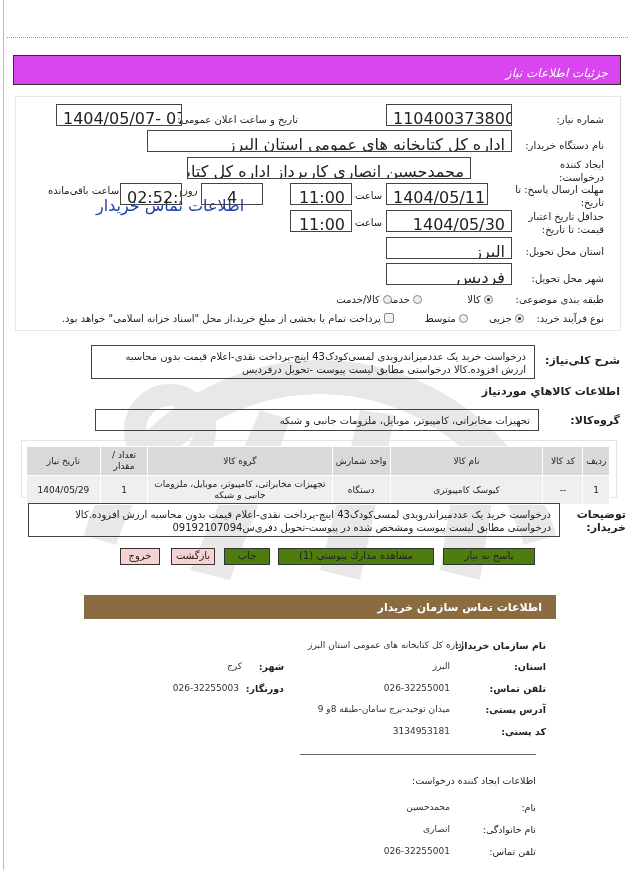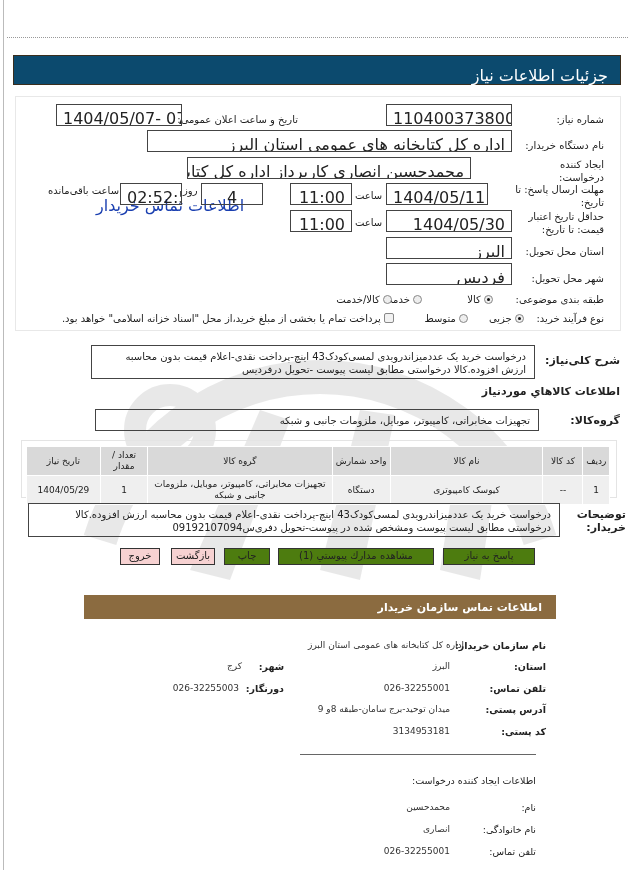--- a/index.html
+++ b/index.html
@@ -1,20 +1,20 @@
 <!DOCTYPE html>
 <html><head>
 <meta charset="utf-8">
 <style>
   * { box-sizing: border-box; margin: 0; padding: 0; }
   html, body { width: 634px; height: 870px; background: #fff; overflow: hidden; }
   body { font-family: "DejaVu Sans", sans-serif; font-size: 10px; color: #222; position: relative; }
   .left-rule { position: absolute; left: 3px; top: 0; bottom: 0; width: 1px; background: #bbb; }
   .dotted { position: absolute; left: 7px; right: 6px; top: 37px; border-top: 1px dotted #999; }
-  .banner { position: absolute; left: 13px; width: 608px; top: 55px; height: 30px; background: #0c4a6e; border: 1px solid #3a2e1e; color: #fff; direction: rtl; padding: 10px 12px; font-size: 16px; }
+  .banner { position: absolute; left: 13px; width: 608px; top: 55px; height: 30px; background: #d946ef; border: 1px solid #3a2e1e; color: #fff; direction: rtl; padding: 10px 12px; font-size: 12px; font-style: italic; }
   .panel { position: absolute; left: 15px; width: 606px; top: 96px; height: 235px; border: 1px solid #e8e8e8; }
   .watermark { position: absolute; left: 60px; top: 240px; width: 520px; height: 420px; pointer-events: none; opacity: 0.22; }
   .fld { position: absolute; border: 1px solid #444; background: transparent; height: 22px; padding: 4px 6px; font-size: 16px; direction: rtl; text-align: right; white-space: nowrap; overflow: hidden; }
   .fld.ltr { direction: ltr; text-align: right; }
   .lbl { position: absolute; direction: rtl; text-align: right; font-size: 10px; color: #222; line-height: 13px; }
   .lbl.b { font-weight: bold; font-size: 11px; }
   .link { position: absolute; color: #1a3fb0; direction: rtl; font-size: 16px; margin-top: 32px; }
   .radio { display: inline-block; width: 9px; height: 9px; border-radius: 50%; border: 1px solid #888; background: #eee; vertical-align: middle; position: relative; }
   .radio.on::after { content: ""; position: absolute; left: 2px; top: 2px; width: 3px; height: 3px; border-radius: 50%; background: #111; }
   .chk { display: inline-block; width: 10px; height: 10px; border: 1px solid #888; background: #f2f2f2; vertical-align: middle; border-radius: 2px; }

